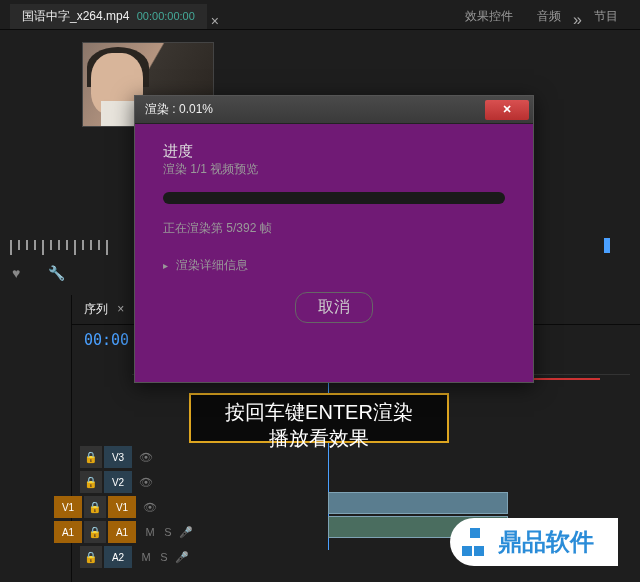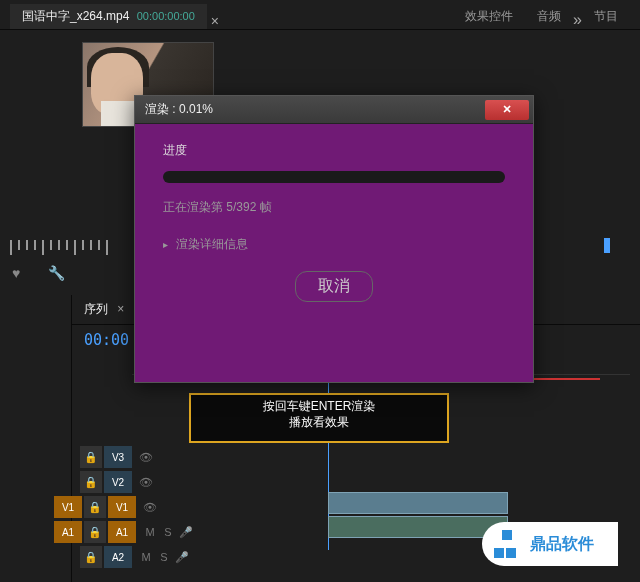--- a/index.html
+++ b/index.html
@@ -26,49 +26,49 @@
 .ic{width:16px;height:16px;color:#888;font-size:14px}
 .left-panel{position:absolute;top:295px;left:0;width:72px;bottom:0;border-right:1px solid #0a0a0a}
 .seq-area{position:absolute;top:295px;left:72px;right:0;bottom:0}
 .seq-tab{padding:6px 12px;color:#eee;font-size:12px;display:inline-block;border-bottom:1px solid #0a0a0a;width:100%}
 .seq-close{font-size:12px;margin-left:6px;color:#aaa}
 .timecode{padding:6px 12px;color:#4aa0ff;font-size:15px;font-family:monospace}
 .tl-ruler{position:absolute;top:355px;left:132px;right:10px;height:20px;border-bottom:1px solid #333}
 .playhead{position:absolute;top:350px;left:328px;width:1px;height:200px;background:#4aa0ff}
 .playhead-top{position:absolute;top:350px;left:321px;width:15px;height:10px;background:#4aa0ff;clip-path:polygon(0 0,100% 0,50% 100%)}
 .redline{position:absolute;top:378px;left:328px;right:40px;height:2px;background:#c33}
-.caption-box{position:absolute;top:393px;left:189px;width:260px;height:50px;background:#0a0a0a;border:2px solid #dda520;color:#fff;font-size:12px;text-align:center;padding:4px;line-height:1.3}
+.caption-box{position:absolute;top:393px;left:189px;width:260px;height:50px;background:#0a0a0a;border:2px solid #dda520;color:#fff;font-size:20px;text-align:center;padding:4px;line-height:1.3}
 .tracks{position:absolute;top:445px;left:80px}
 .trk{display:flex;align-items:center;height:24px;margin-bottom:1px}
 .trk-lock{width:22px;height:22px;background:#333;margin-right:2px;display:flex;align-items:center;justify-content:center;color:#888;font-size:11px}
 .trk-label{width:28px;height:22px;background:#2a4050;color:#fff;font-size:10px;display:flex;align-items:center;justify-content:center;margin-right:2px}
 .trk-label.active{background:#a16207}
 .trk-ctrl{display:flex;gap:2px;margin-left:4px}
 .trk-ctrl span{width:16px;height:16px;color:#777;font-size:11px;display:flex;align-items:center;justify-content:center}
 .clips{position:absolute;top:492px;left:328px}
 .clip{height:22px;background:#5a7d8f;border:1px solid #7fa3b5;margin-bottom:2px;min-width:180px;display:flex;align-items:center;padding-left:4px;font-size:9px;color:#144}
 .dialog{position:absolute;top:95px;left:134px;width:400px;height:288px;background:#701a75;border:1px solid #555;box-shadow:0 4px 20px rgba(0,0,0,.6)}
 .dlg-title{height:28px;background:linear-gradient(#4a4a4a,#3a3a3a);display:flex;align-items:center;padding:0 4px;border-bottom:1px solid #222}
 .dlg-title-text{flex:1;color:#eee;font-size:12px;padding-left:6px}
 .dlg-close{width:44px;height:20px;background:linear-gradient(#d85050,#b83030);border-radius:2px;display:flex;align-items:center;justify-content:center;color:#fff;font-size:11px;font-weight:bold;cursor:pointer}
 .dlg-body{padding:18px 28px;color:#ccc;font-size:12px}
-.dlg-section{color:#ddd;margin-bottom:12px;font-size:12px}
+.dlg-section{color:#ddd;font-size:15px}
 .dlg-line{color:#999;margin-bottom:14px;font-size:12px}
 .progress-bar{width:100%;height:12px;background:#1a1a1a;border-radius:6px;margin-bottom:16px}
 .dlg-detail{display:flex;align-items:center;color:#999;font-size:12px;margin-top:20px}
 .dlg-arrow{margin-right:8px;font-size:10px}
 .dlg-footer{text-align:center;margin-top:18px}
 .dlg-cancel{display:inline-block;padding:4px 22px;border:1px solid #666;border-radius:12px;color:#ccc;font-size:16px;cursor:pointer}
 .watermark{position:absolute;bottom:16px;right:22px;background:#fff;padding:8px 24px 8px 12px;border-radius:30px 0 0 30px;display:flex;align-items:center;gap:8px}
 .wm-icon{width:28px;height:28px;position:relative}
 .wm-sq{position:absolute;width:10px;height:10px;background:#2a8cd8}
 .wm-sq.tl{top:0;left:8px}
 .wm-sq.b1{bottom:0;left:0}
 .wm-sq.b2{bottom:0;left:12px}
-.wm-text{color:#2a8cd8;font-size:16px;font-weight:bold}
+.wm-text{color:#2a8cd8;font-size:24px;font-weight:bold}
 .dbl-arrow{color:#aaa}
 </style>
 </head>
 <body>
 
 <div class="main">
 
   <div class="top-tabs">
     <div class="tab src">
       <span>国语中字_x264.mp4</span>
@@ -188,20 +188,21 @@
 
   <div class="dialog">
     <div class="dlg-title">
       <span class="dlg-title-text">渲染 : 0.01%</span>
       <div class="dlg-close">
         <span>✕</span>
       </div>
     </div>
     <div class="dlg-body">
       <div class="dlg-section">进度</div>
+      <div class="dlg-line">渲染 1/1 视频预览</div>
       <div class="progress-bar"></div>
       <div class="dlg-line">正在渲染第 5/392 帧</div>
       <div class="dlg-detail">
         <span class="dlg-arrow">▸</span>
         <span>渲染详细信息</span>
       </div>
       <div class="dlg-footer">
         <div class="dlg-cancel">取消</div>
       </div>
     </div>

